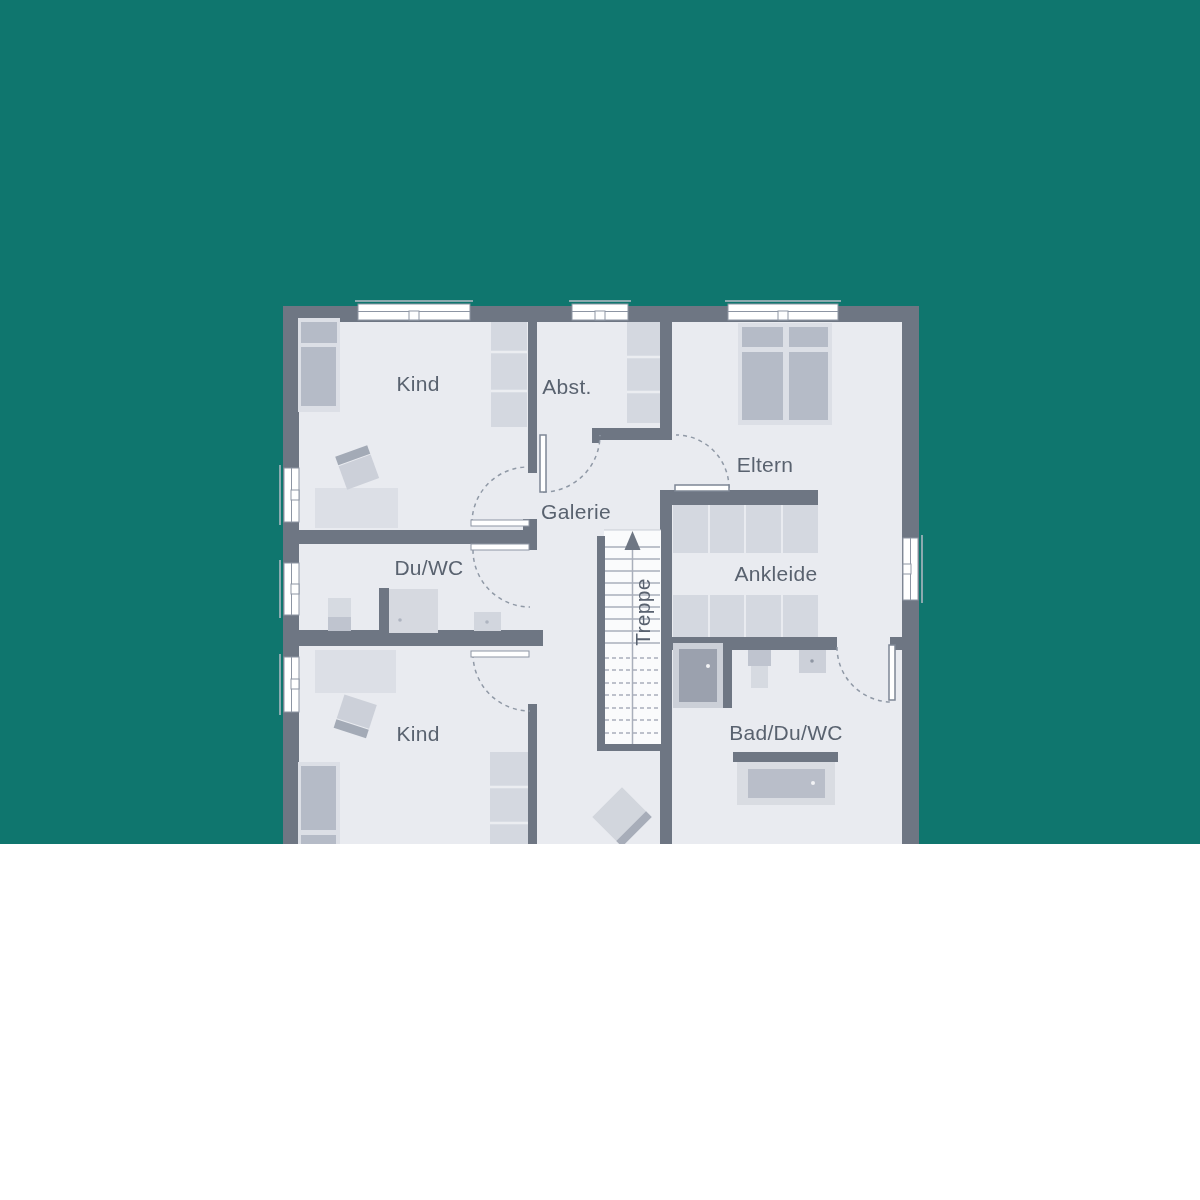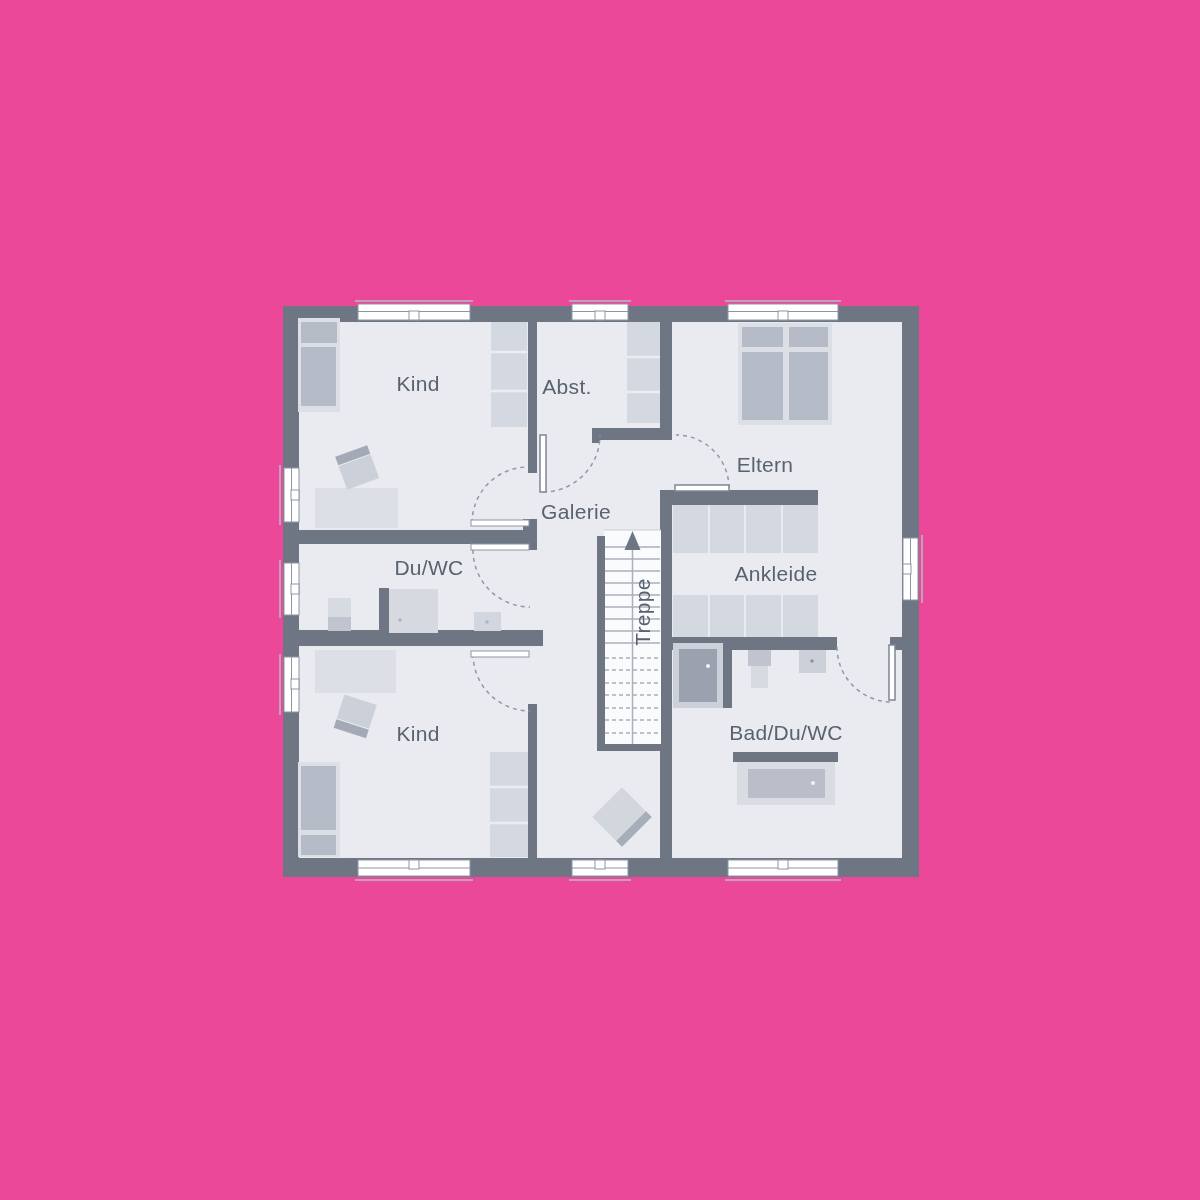--- a/index.html
+++ b/index.html
@@ -1,19 +1,19 @@
 <!DOCTYPE html>
 <html><head>
 <meta charset="utf-8">
 <style>
   html, body { margin: 0; padding: 0; background: #ffffff; }
   .canvas {
     position: relative;
-    width: 1200px; height: 1200px;
-    background: #ec4899;
+    width: 1200px; height: 844px;
+    background: #0f766e;
     font-family: "Liberation Sans", sans-serif;
   }
   svg text {
     font-family: "Liberation Sans", sans-serif;
     font-size: 21px;
     fill: #59626f;
     letter-spacing: 0.3px;
   }
   .wall { fill: #6e7683; }
   .floor { fill: #e9ebf0; }

